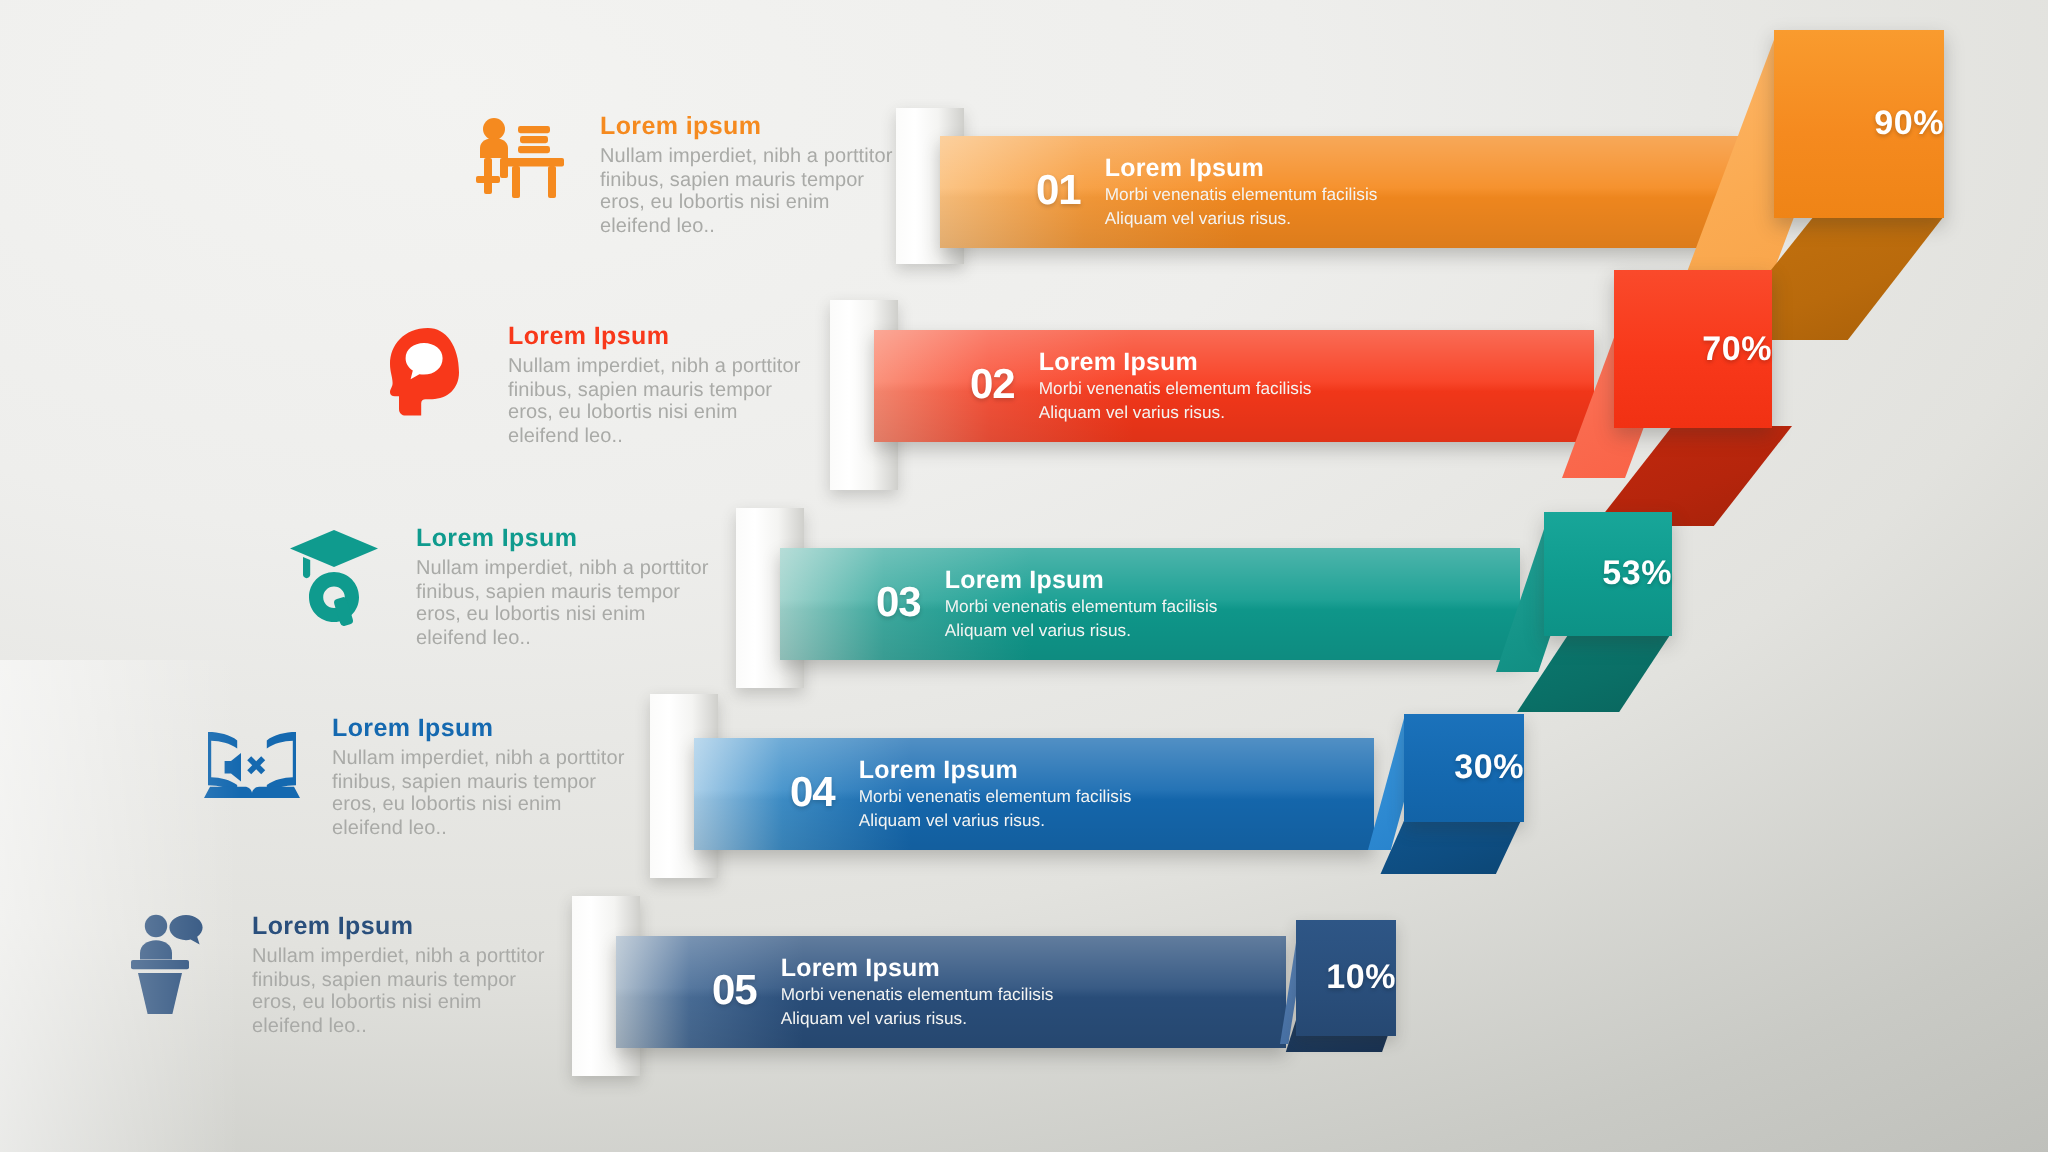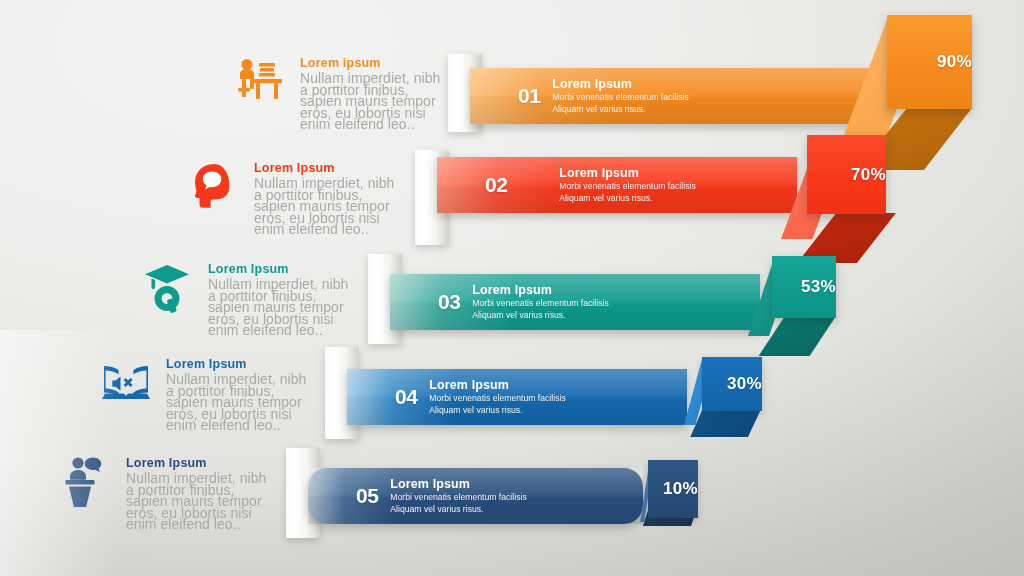--- a/index.html
+++ b/index.html
@@ -18,21 +18,21 @@
   }
 
   .row { position:absolute; left:0; width:1024px; height:120px; }
 
   
   .info { position:absolute; top:0; display:flex; align-items:flex-start; gap:12px; }
   .icon-wrap { width:56px; height:60px; flex:0 0 56px; display:flex; align-items:center; justify-content:center; }
   .icon-wrap svg { display:block; }
   .info-text { padding-top:4px; width:152px; }
   .info-title { font-size:12.5px; font-weight:bold; letter-spacing:.2px; margin-bottom:3px; }
-  .info-body { font-size:14px; line-height:11.6px; color:#a9aaa7; letter-spacing:.05px; }
+  .info-body { font-size:10px; line-height:11.6px; color:#a9aaa7; letter-spacing:.05px; }
 
   
   .fold {
     position:absolute; width:34px;
     background:linear-gradient(to right,#fbfbfa 0%,#ffffff 28%,#f4f4f2 62%,#d9d9d6 90%,#cfcfcb 100%);
     box-shadow:0 3px 7px rgba(60,60,55,.22);
   }
 
   
   .bar {
@@ -125,21 +125,21 @@
           <path fill="#f8381a" d="M24 2C12 2 5 10.5 5 20c0 4 1.3 6.6 1.3 9.5 0 2-1.3 3-1.3 4.6 0 1.3 1 2 2.4 2h2.1v6.4c0 2 1.3 3.3 3.4 3.3h7.7v-6.2c0-1.2.9-2 2.1-2h3.4c7.5 0 13.4-5.2 13.4-13.3C39.5 11 33 2 24 2z"></path>
           <path fill="#ffffff" d="M22 9.5c-5.2 0-9.2 3.2-9.2 7.6 0 2.6 1.4 4.8 3.6 6.2l-1.1 4.3 4.4-2.5c.7.1 1.5.2 2.3.2 5.2 0 9.3-3.3 9.3-8.2 0-4.4-4.1-7.6-9.3-7.6z"></path>
         </svg>
       </div>
       <div class="info-text">
         <div class="info-title" style="color:#f8381a;">Lorem Ipsum</div>
         <div class="info-body">Nullam imperdiet, nibh a porttitor finibus, sapien mauris tempor eros, eu lobortis nisi enim eleifend leo..</div>
       </div>
     </div>
     <div class="fold" style="left:415px; top:-7px; height:95px;"></div>
-    <div class="bar" style="left:437px; top:0; width:360px; background:linear-gradient(to right,#fa8a72 0%,#f9533a 16%,#f8381a 36%,#f8381a 100%);gap:40px;">
+    <div class="bar" style="left:437px; top:8px; width:360px; background:linear-gradient(to right,#fa8a72 0%,#f9533a 16%,#f8381a 36%,#f8381a 100%);">
       <div class="shine"></div>
       <div class="bar-num">02</div>
       <div class="bar-txt">
         <div class="bar-head">Lorem Ipsum</div>
         <div class="bar-sub">Morbi venenatis elementum facilisis</div>
         <div class="bar-sub">Aliquam vel varius risus.</div>
       </div>
     </div>
     <div class="cap" style="left:781px; top:-22px; width:115px; height:110px;">
       <div class="topf" style="left:0; top:0; width:70px; height:104px; background:linear-gradient(150deg,#fb7e66 0%,#fa6a4e 60%,#f96044 100%);
@@ -241,21 +241,21 @@
             <path d="M7 30.5h22l-4.8 20.5h-12.4z"></path>
           </g>
         </svg>
       </div>
       <div class="info-text">
         <div class="info-title" style="color:#2a4f7c;">Lorem Ipsum</div>
         <div class="info-body">Nullam imperdiet, nibh a porttitor finibus, sapien mauris tempor eros, eu lobortis nisi enim eleifend leo..</div>
       </div>
     </div>
     <div class="fold" style="left:286px; top:-4px; height:90px;"></div>
-    <div class="bar" style="left:308px; top:16px; width:335px; background:linear-gradient(to right,#aebecd 0%,#4a6e98 11%,#2a4f7c 28%,#2a4f7c 100%);border-radius:19px;">
+    <div class="bar" style="left:308px; top:16px; width:335px; background:linear-gradient(to right,#aebecd 0%,#4a6e98 11%,#2a4f7c 28%,#2a4f7c 100%);">
       <div class="shine"></div>
       <div class="bar-num">05</div>
       <div class="bar-txt">
         <div class="bar-head">Lorem Ipsum</div>
         <div class="bar-sub">Morbi venenatis elementum facilisis</div>
         <div class="bar-sub">Aliquam vel varius risus.</div>
       </div>
     </div>
     <div class="cap" style="left:640px; top:8px; width:58px; height:72px;">
       <div class="topf" style="left:0; top:0; width:14px; height:62px; background:linear-gradient(150deg,#5b86ba 0%,#4e77ab 60%,#456ea1 100%);

